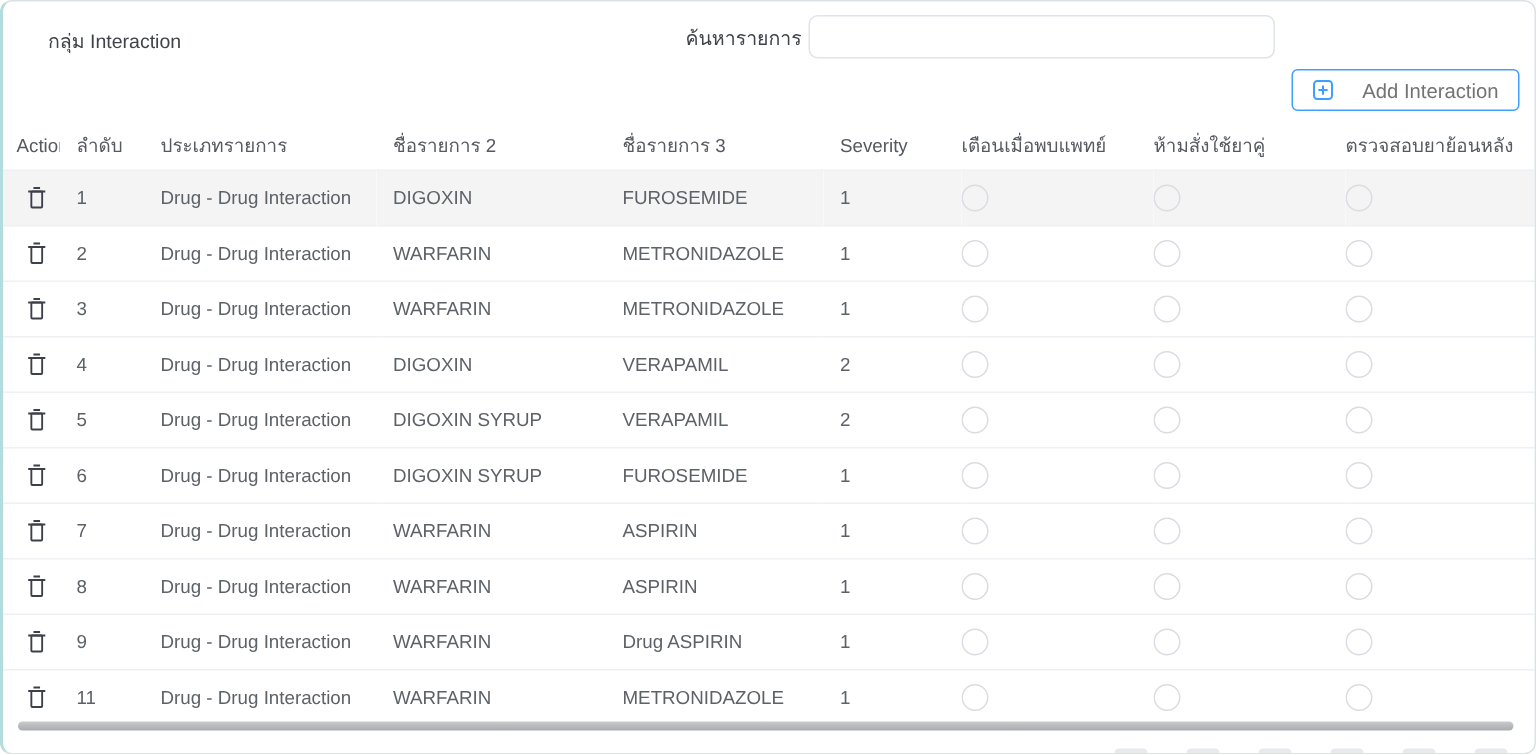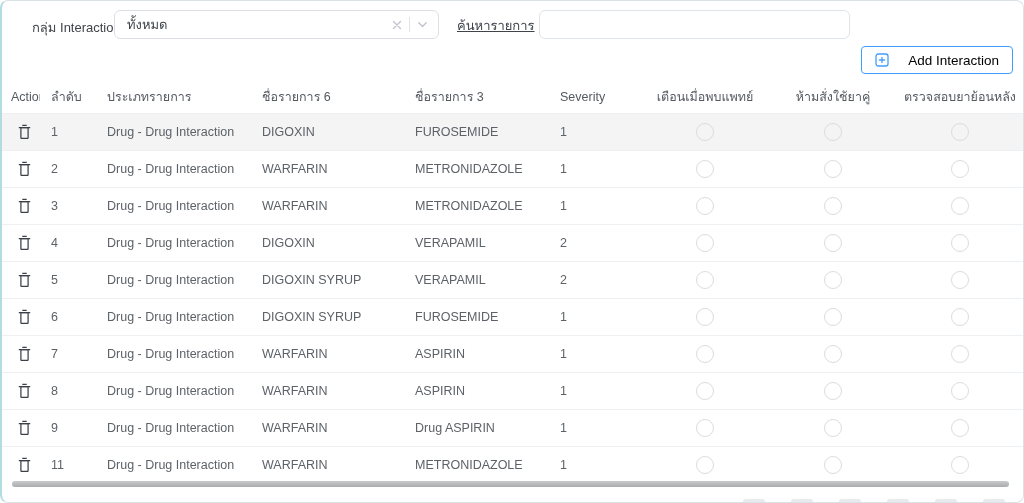--- a/index.html
+++ b/index.html
@@ -19,53 +19,53 @@
     border-radius: 8px;
     background: #fff;
     overflow: hidden;
   }
   
   .controls { position: absolute; left: 0; top: 0; width: 100%; height: 84px; }
   .lbl {
     position: absolute; font-size: 13px; color: #3f444b; white-space: nowrap;
   }
   .group-label { left: 30px; top: 16px; }
-  .search-label { left: 455px; top: 14px; text-decoration: underline; }
+  .search-label { left: 455px; top: 14px; }
   .select-box {
     position: absolute; left: 112px; top: 9px; width: 325px; height: 29px;
     border: 1px solid #dcdfe6; border-radius: 6px; background: #fff;
     display: flex; align-items: center; cursor: pointer;
   }
   .select-value { font-size: 13px; color: #3f444b; padding-left: 12px; flex: 1; }
   .select-icons { display: flex; align-items: center; gap: 6px; padding-right: 9px; }
   .select-divider { width: 1px; height: 15px; background: #e0e3e8; }
   .search-input {
     position: absolute; left: 537px; top: 9px; width: 311px; height: 29px;
     border: 1px solid #dfe3ea; border-radius: 6px; background: #fff;
     font-size: 13px; color: #3f444b; padding: 0 10px; outline: none;
     font-family: "Liberation Sans", sans-serif;
   }
   .add-btn {
     position: absolute; right: 10px; top: 45px; height: 28px;
     display: inline-flex; align-items: center; gap: 19px;
     background: #fff; border: 1px solid #409eff; border-radius: 4px;
-    color: #000000; font-size: 13.5px; padding: 0 13px; cursor: pointer;
+    color: #737373; font-size: 13.5px; padding: 0 13px; cursor: pointer;
     font-family: "Liberation Sans", sans-serif;
   }
   
   table {
     position: absolute; left: 0; top: 84px;
     width: 1021px; border-collapse: collapse; table-layout: fixed;
   }
   th {
     font-size: 12.5px; font-weight: normal; color: #555a61;
     text-align: left; padding: 2px 0 6px 11px; white-space: nowrap;
     overflow: hidden;
   }
-  th.center, td.c-radio { text-align: center; padding-left: 0; }
+  th.center, td.c-radio { text-align: left; padding-left: 0; }
   td {
     font-size: 12.5px; color: #5d6268; height: 37px;
     padding: 0 0 0 11px; white-space: nowrap; overflow: hidden;
   }
   tbody tr { border-top: 1px solid #eef0f3; background: #fff; }
   tbody tr:first-child { background: #f4f4f5; }
   td.c-actions { padding-left: 13px; }
   .trash-btn {
     background: none; border: none; padding: 2px; cursor: pointer;
     display: inline-flex; align-items: center;
@@ -91,36 +91,20 @@
   }
 </style>
 </head>
 <body>
 
 <div class="container">
 
   <div class="controls">
     <span class="lbl group-label">กลุ่ม Interaction</span>
 
-    <div class="select-box">
-      <span class="select-value">ทั้งหมด</span>
-      <span class="select-icons">
-        <span style="display:inline-flex;">
-          <svg width="12" height="12" viewBox="0 0 12 12">
-              <path d="M2.5 2.5 L9.5 9.5 M9.5 2.5 L2.5 9.5" stroke="#c0c4cc" stroke-width="1.4" stroke-linecap="round"></path>
-            </svg>
-        </span>
-        <span class="select-divider"></span>
-        <span style="display:inline-flex;">
-          <svg width="13" height="13" viewBox="0 0 13 13">
-              <path d="M2.8 4.8 L6.5 8.5 L10.2 4.8" fill="none" stroke="#c0c4cc" stroke-width="1.4" stroke-linecap="round" stroke-linejoin="round"></path>
-            </svg>
-        </span>
-      </span>
-    </div>
 
     <span class="lbl search-label">ค้นหารายการ</span>
     <input class="search-input" type="text" value="" style="">
 
     <button class="add-btn">
       <span style="display:inline-flex;">
         <svg width="14" height="14" viewBox="0 0 14 14">
             <rect x="1" y="1" width="12" height="12" rx="2.2" fill="none" stroke="#409eff" stroke-width="1.3"></rect>
             <path d="M7 4.4 V9.6 M4.4 7 H9.6" stroke="#409eff" stroke-width="1.3" stroke-linecap="round"></path>
           </svg>
@@ -139,21 +123,21 @@
         <col style="width:92px">
       <col style="width:128px">
         <col style="width:128px">
         <col style="width:126px">
     </colgroup>
     <thead>
       <tr>
         <th style="padding-left:9px">Actions</th>
         <th>ลำดับ</th>
         <th>ประเภทรายการ</th>
-        <th>ชื่อรายการ 6</th>
+        <th>ชื่อรายการ 2</th>
         <th>ชื่อรายการ 3</th>
         <th>Severity</th>
         <th class="center">เตือนเมื่อพบแพทย์</th>
         <th class="center">ห้ามสั่งใช้ยาคู่</th>
         <th class="center">ตรวจสอบยาย้อนหลัง</th>
       </tr>
     </thead>
     <tbody id="tbody">
         <tr>
           <td class="c-actions"><button class="trash-btn">

